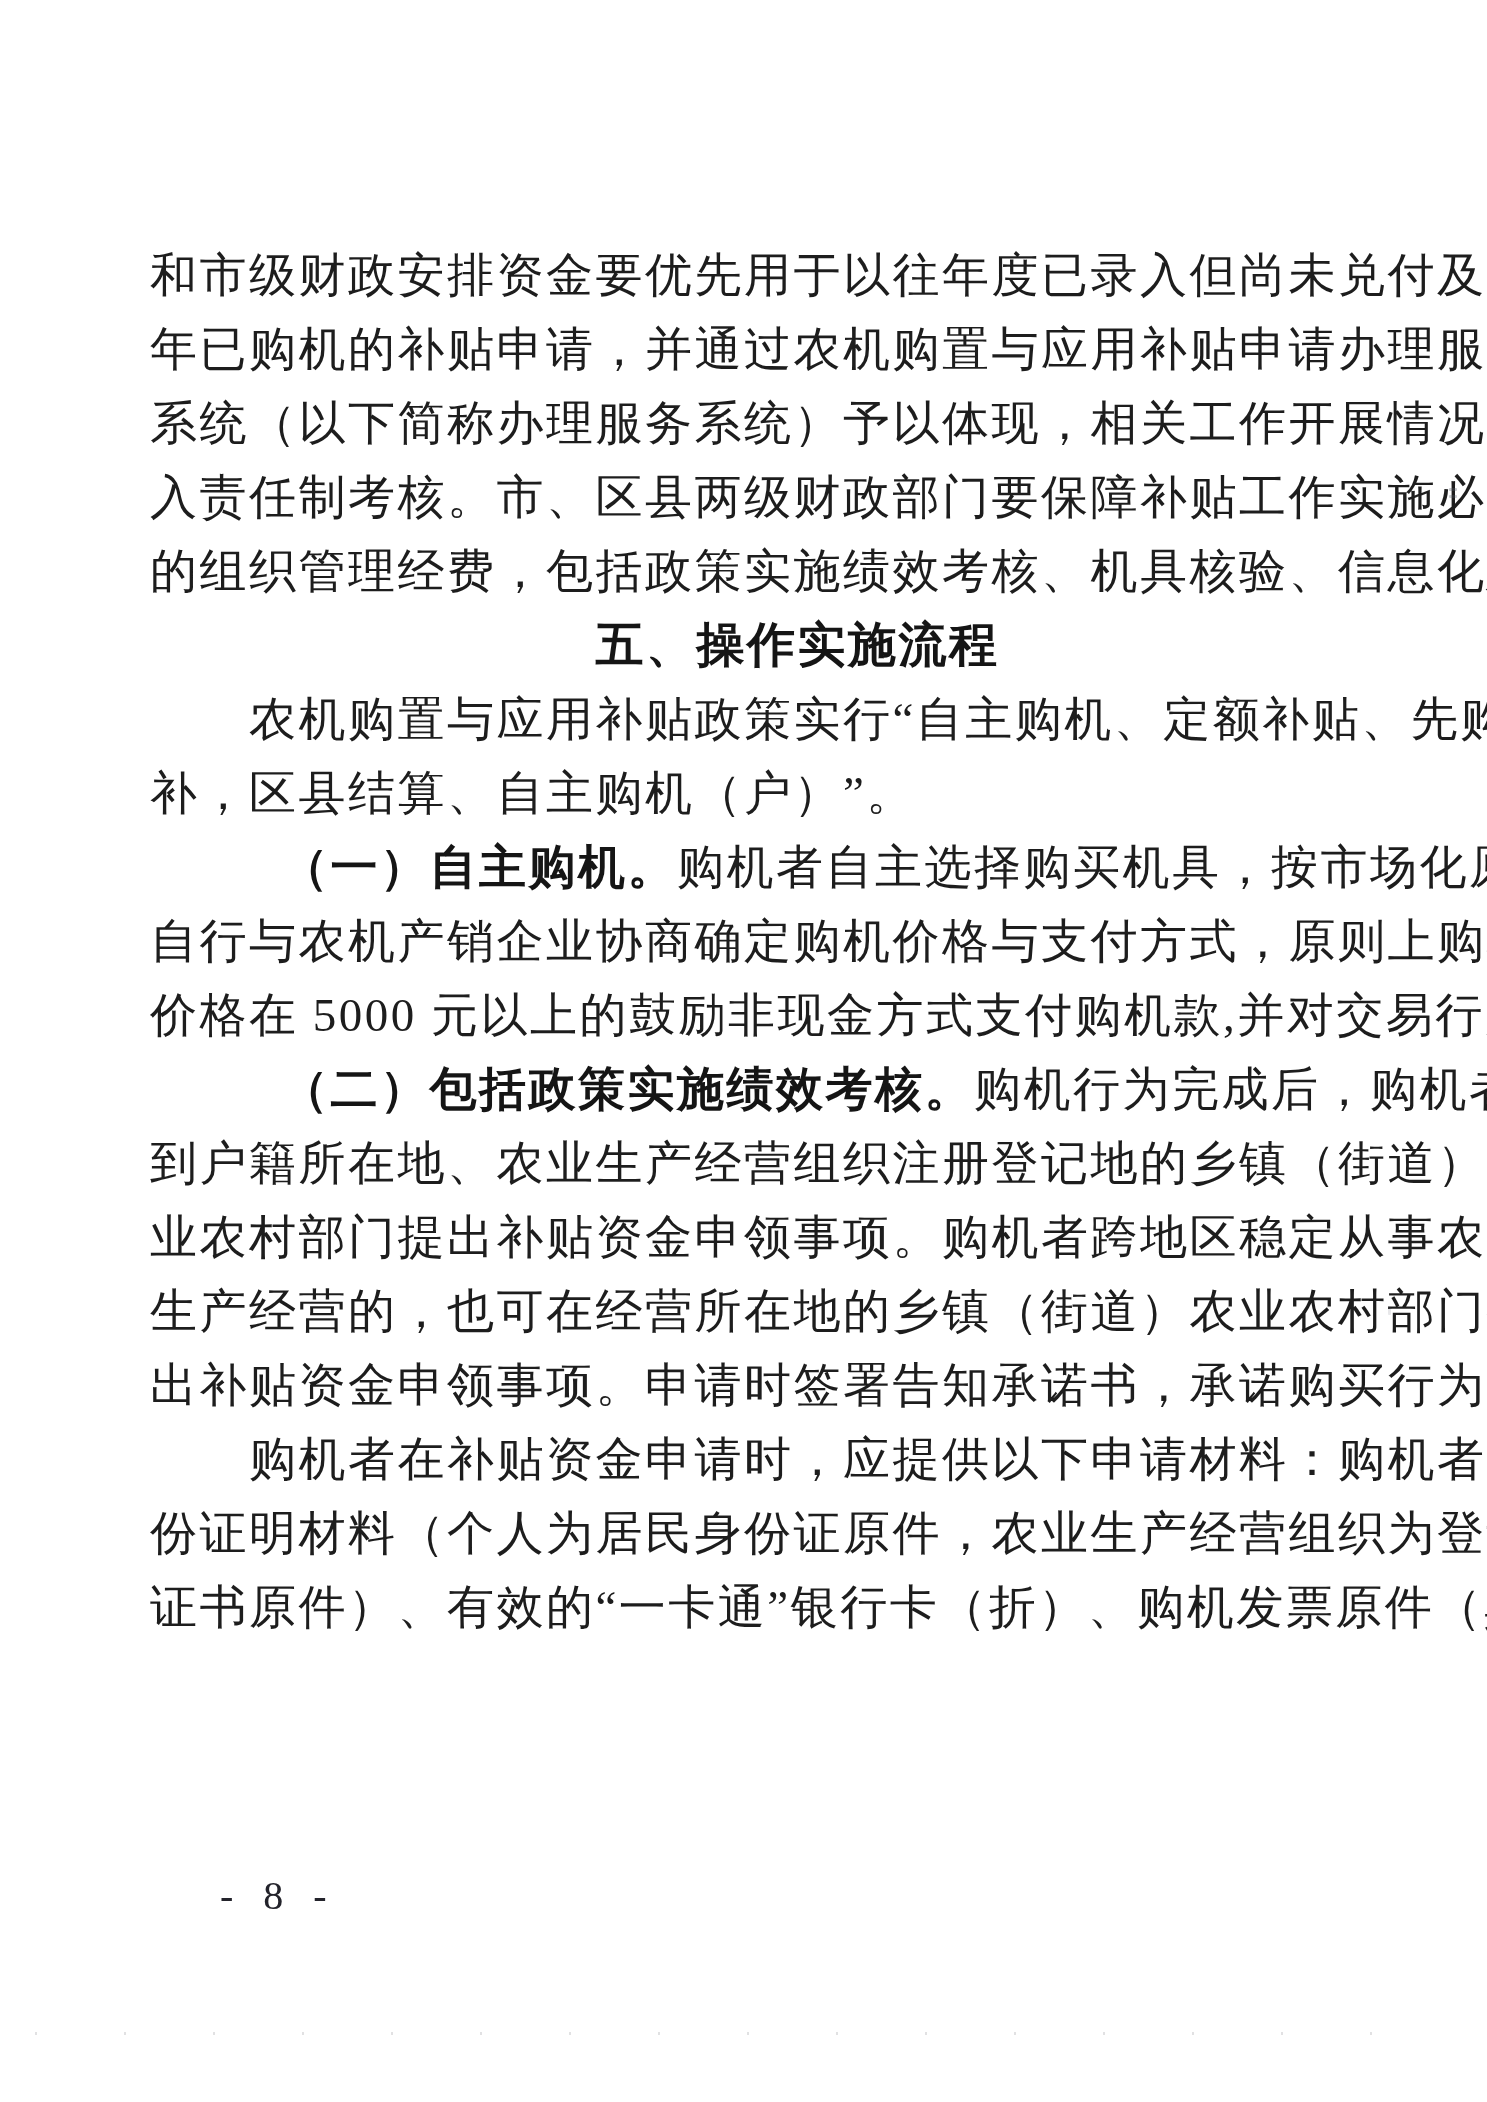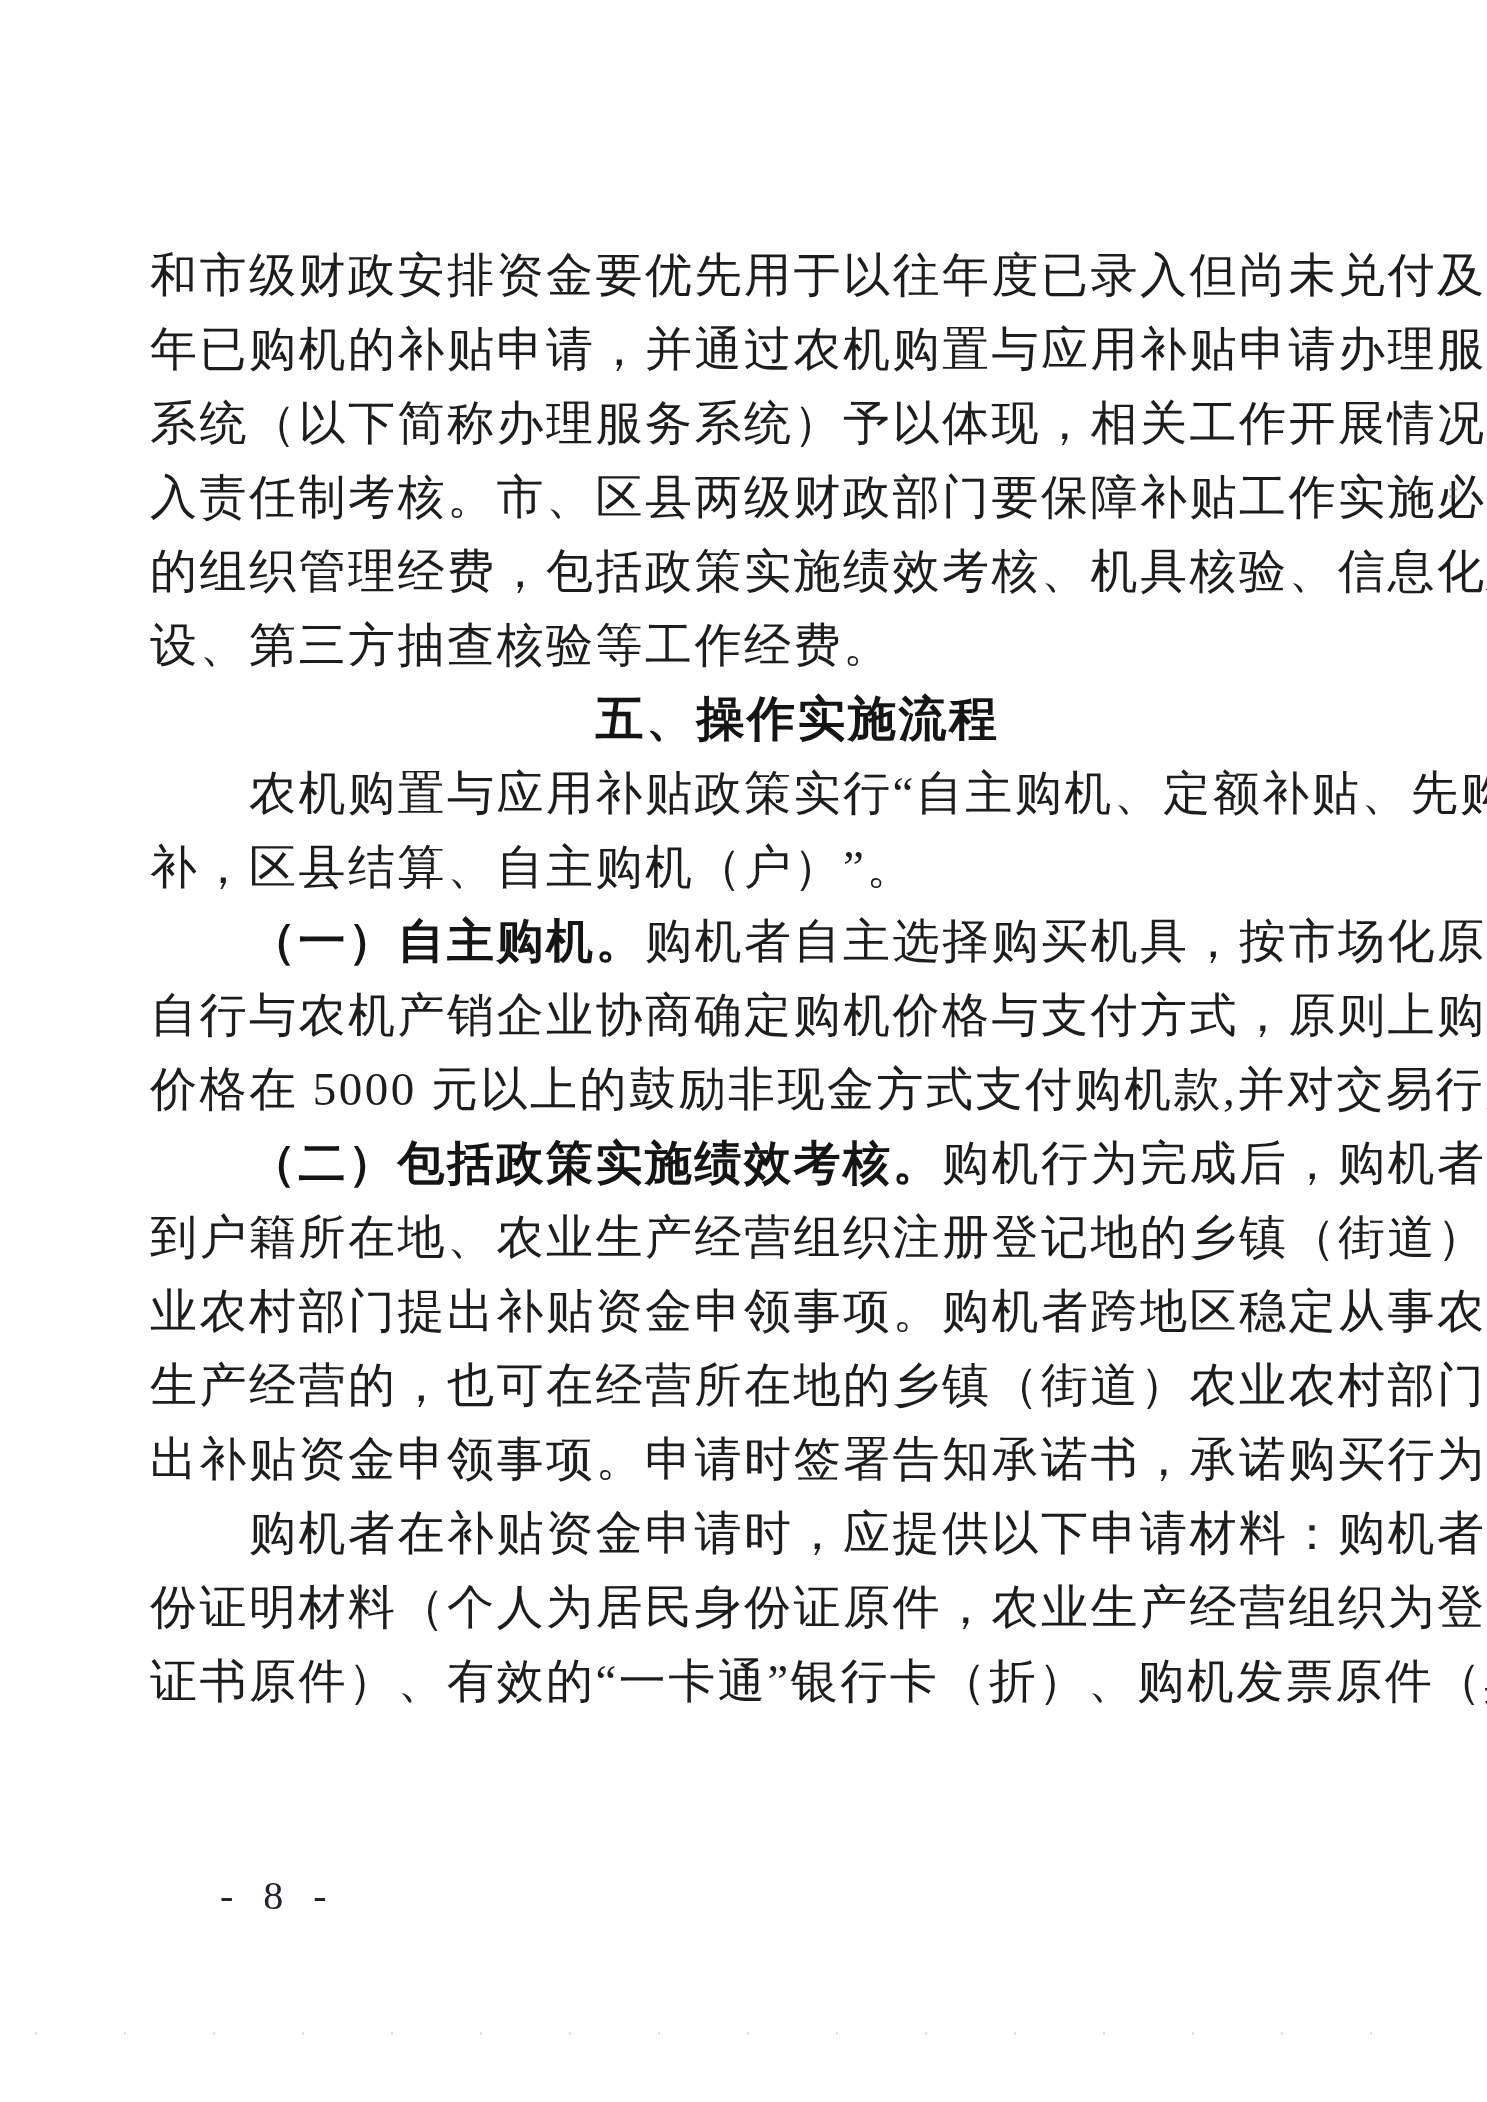--- a/index.html
+++ b/index.html
@@ -35,20 +35,21 @@
   }
   .heading {
     font-family: "Liberation Sans", "DejaVu Sans", sans-serif;
     font-weight: 700;
     font-size: 48px;
     color: #151515;
   }
   .lead {
     font-weight: 700;
     color: #151515;
+    margin-left: 32px;
   }
   .pagenum {
     position: absolute;
     left: 220px;
     top: 1872px;
     font-size: 40px;
     letter-spacing: 10px;
     color: #23232b;
   }
   .noise {
@@ -76,21 +77,20 @@
 <body>
 
 <div class="page">
   <div class="textblock">
 
     <div class="line">和市级财政安排资金要优先用于以往年度已录入但尚未兑付及当</div>
     <div class="line">年已购机的补贴申请，并通过农机购置与应用补贴申请办理服务</div>
     <div class="line">系统（以下简称办理服务系统）予以体现，相关工作开展情况纳</div>
     <div class="line">入责任制考核。市、区县两级财政部门要保障补贴工作实施必要</div>
     <div class="line">的组织管理经费，包括政策实施绩效考核、机具核验、信息化建</div>
-    <div class="line">设、第三方抽查核验等工作经费。</div>
 
     <div class="line indent heading">五、操作实施流程</div>
 
     <div class="line indent">农机购置与应用补贴政策实行“自主购机、定额补贴、先购后</div>
     <div class="line">补，区县结算、自主购机（户）”。</div>
 
     <div class="line indent"><span class="lead">（一）自主购机。</span><span>购机者自主选择购买机具，按市场化原则</span></div>
     <div class="line">自行与农机产销企业协商确定购机价格与支付方式，原则上购机</div>
     <div class="line">价格在 5000 元以上的鼓励非现金方式支付购机款,并对交易行为</div>
 

